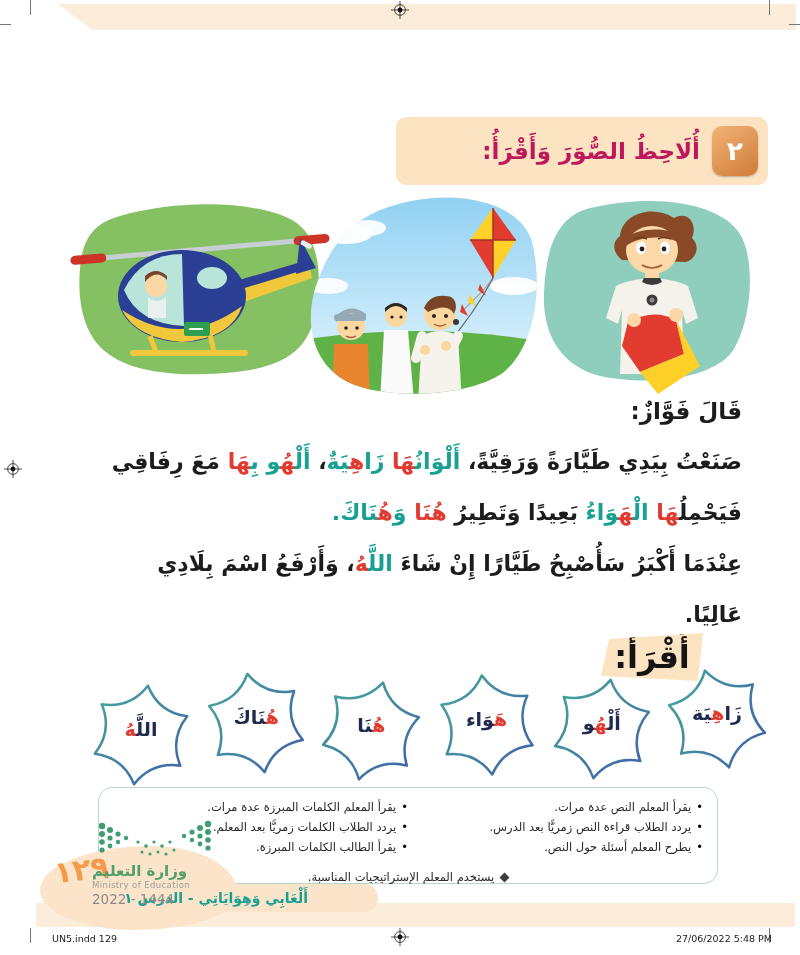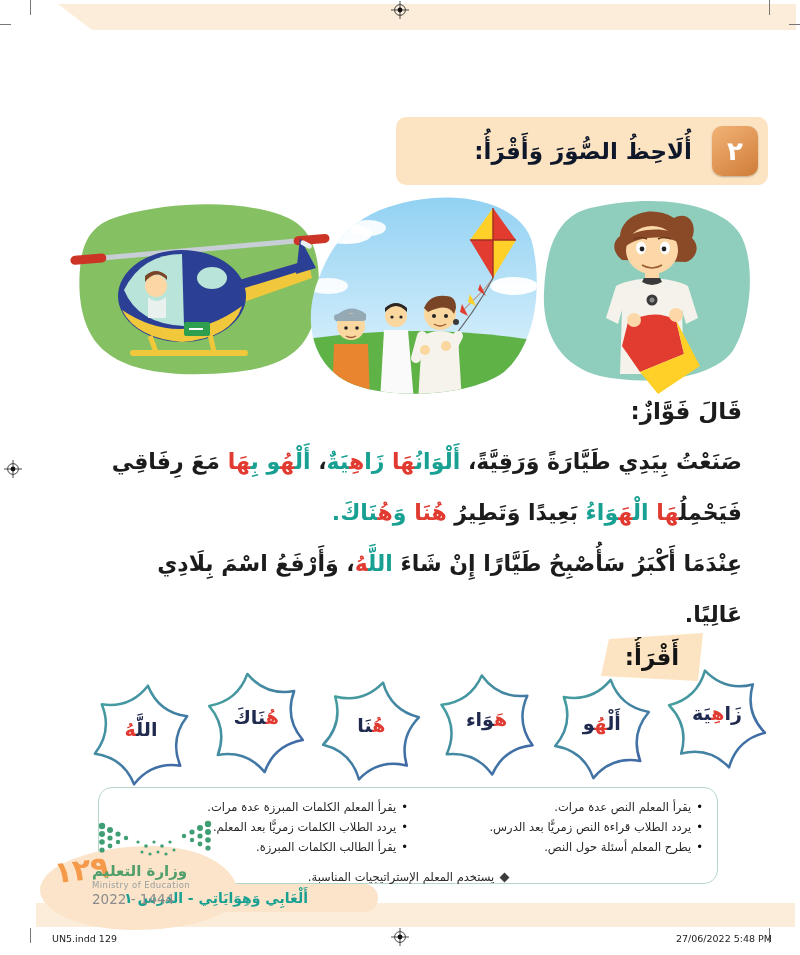--- a/index.html
+++ b/index.html
@@ -14,36 +14,36 @@
 
   .print-info{position:absolute;top:933px;font-size:9.5px;color:#222;font-family:"DejaVu Sans",sans-serif;}
   .print-left{left:44px;padding-left:8px;}
   .print-right{right:28px;}
 
   
   .header-box{position:absolute;left:396px;top:117px;width:372px;height:68px;background:#fce4c2;border-radius:10px;}
   .badge{position:absolute;right:10px;top:9px;width:46px;height:50px;border-radius:10px;
          background:linear-gradient(145deg,#f2b377,#cf7c38);color:#fff;font-size:26px;font-weight:bold;
          display:flex;align-items:center;justify-content:center;box-shadow:0 1px 2px rgba(0,0,0,.25);}
-  .header-title{position:absolute;right:76px;left:10px;top:0;height:68px;display:flex;align-items:center;
-                direction:rtl;font-size:23px;font-weight:bold;color:#0f172a;}
+  .header-title{position:absolute;right:68px;left:10px;top:0;height:68px;display:flex;align-items:center;
+                direction:rtl;font-size:23px;font-weight:bold;color:#be185d;}
 
   
   .illus{position:absolute;}
 
   
   .story{position:absolute;right:58px;left:58px;top:386px;direction:rtl;text-align:right;font-weight:bold;}
   .story-intro{font-size:23px;line-height:50px;color:#1c1c1c;}
   .story-line{font-size:22px;line-height:51px;white-space:nowrap;}
   .seg-ink{color:#1c1c1c}.seg-teal{color:#18a092}.seg-red{color:#e03a31}.seg-navy{color:#202a4e}
 
   
   .read-label{position:absolute;left:601px;top:633px;width:102px;height:48px;background:#fce4c2;
               clip-path:polygon(8px 6px,102px 0,97px 48px,0 43px);display:flex;align-items:center;justify-content:center;
-              direction:rtl;font-size:23px;font-weight:bold;color:#141414;}
+              direction:rtl;font-size:32px;font-weight:bold;color:#141414;}
   .stars{position:absolute;left:88px;top:664px;width:682px;height:136px;display:flex;flex-direction:row-reverse;justify-content:space-between;}
   .star{position:relative;width:106px;height:126px;transform:translateY(var(--dy,0px));}
   .star svg{position:absolute;left:0;top:0;width:106px;height:106px;transform:rotate(var(--rot,0deg));}
   .star-text{position:absolute;left:0;right:0;top:36px;text-align:center;direction:rtl;font-size:19px;font-weight:bold;}
 
   
   .notes{position:absolute;left:98px;top:787px;width:618px;height:95px;border:1.5px solid #b7d7c8;border-radius:14px;background:#fff;}
   .notes-cols{display:flex;direction:rtl;padding:9px 14px 0 14px;}
   .notes-col{width:50%;direction:rtl;text-align:right;}
   .note-item{display:flex;gap:5px;direction:rtl;font-size:11.5px;color:#262626;line-height:20px;}

